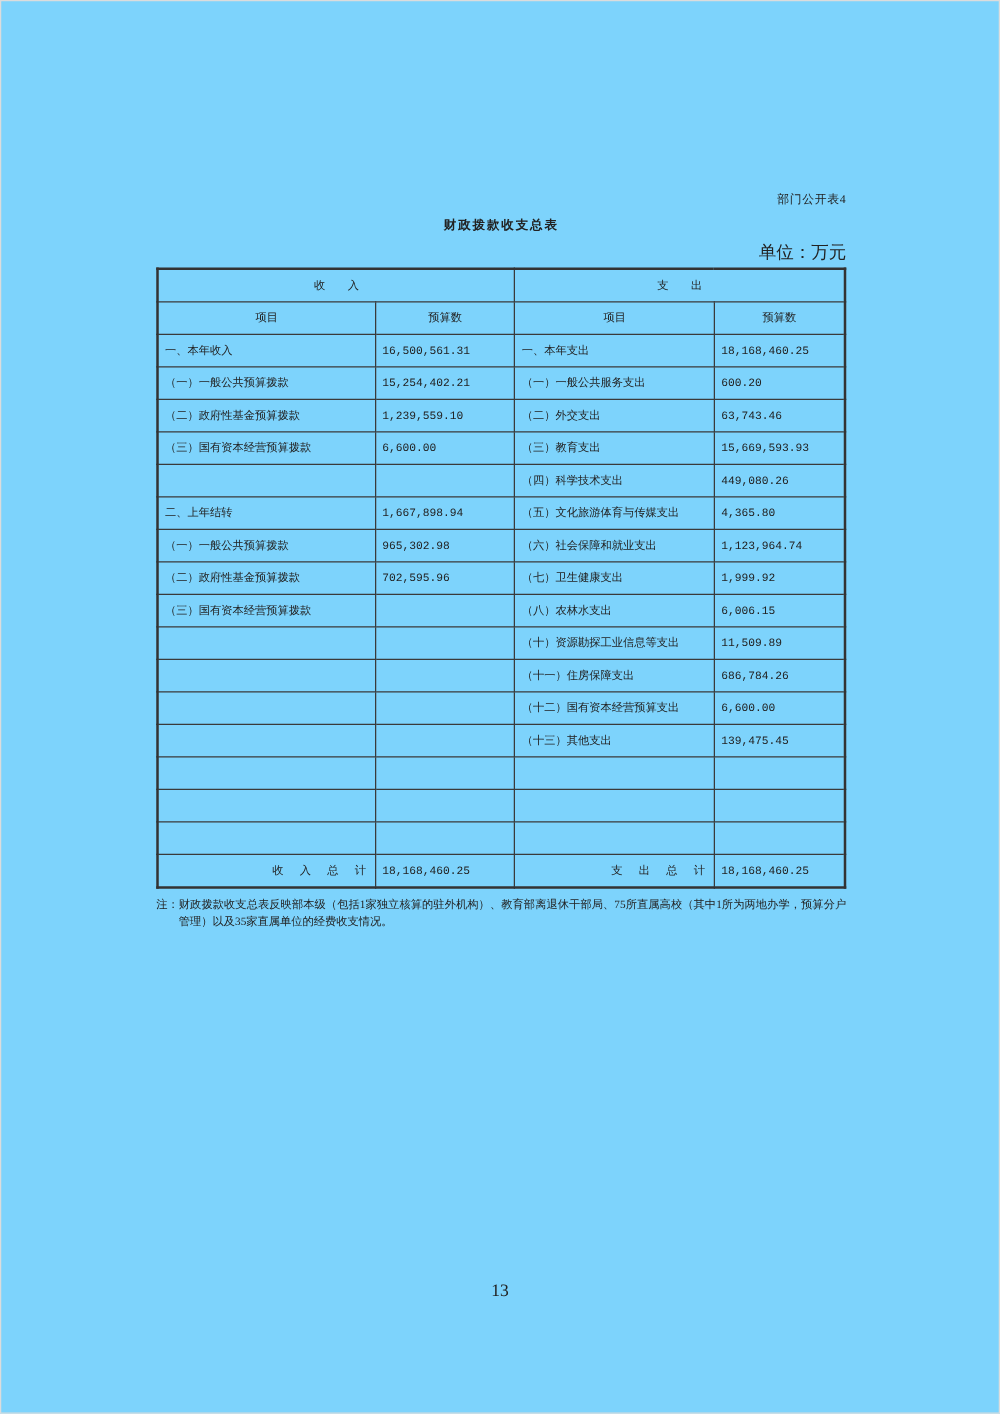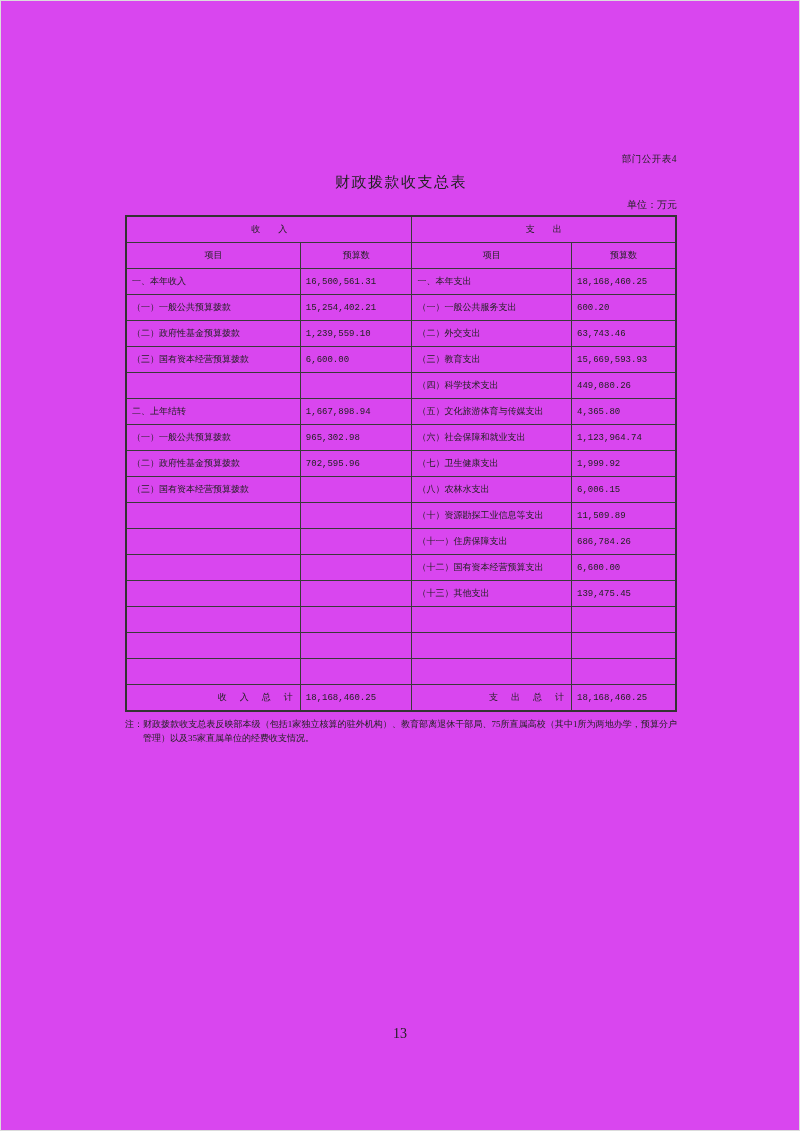--- a/index.html
+++ b/index.html
@@ -1,46 +1,46 @@
 <!DOCTYPE html>
 <html><head>
 <meta charset="utf-8">
 <style>
   html,body { margin:0; padding:0; background:#f2f2f2; }
   .page {
     position:relative;
     width:800px; height:1131px;
     margin:0 auto;
-    background:#d946ef;
+    background:#7dd3fc;
     border:1px solid #dcdcdc;
     box-sizing:border-box;
     font-family:"Liberation Serif","DejaVu Serif",serif;
     color:#222222;
   }
   .content {
     position:absolute;
     left:124px; top:0;
     width:552px;
   }
   .doc-label {
     padding-top:152px;
     text-align:right;
     font-size:9.5px;
     letter-spacing:0.5px;
   }
   .title {
     margin:7px 0 6px 0;
     text-align:center;
-    font-size:15px;
-    font-weight:normal;
+    font-size:10px;
+    font-weight:bold;
     letter-spacing:1.5px;
   }
   .unit-label {
     text-align:right;
-    font-size:10px;
+    font-size:14px;
     margin-bottom:3px;
   }
   table.budget {
     width:100%;
     border-collapse:collapse;
     table-layout:fixed;
     border:2px solid #333333;
   }
   table.budget th, table.budget td {
     border:1px solid #3a3a3a;

